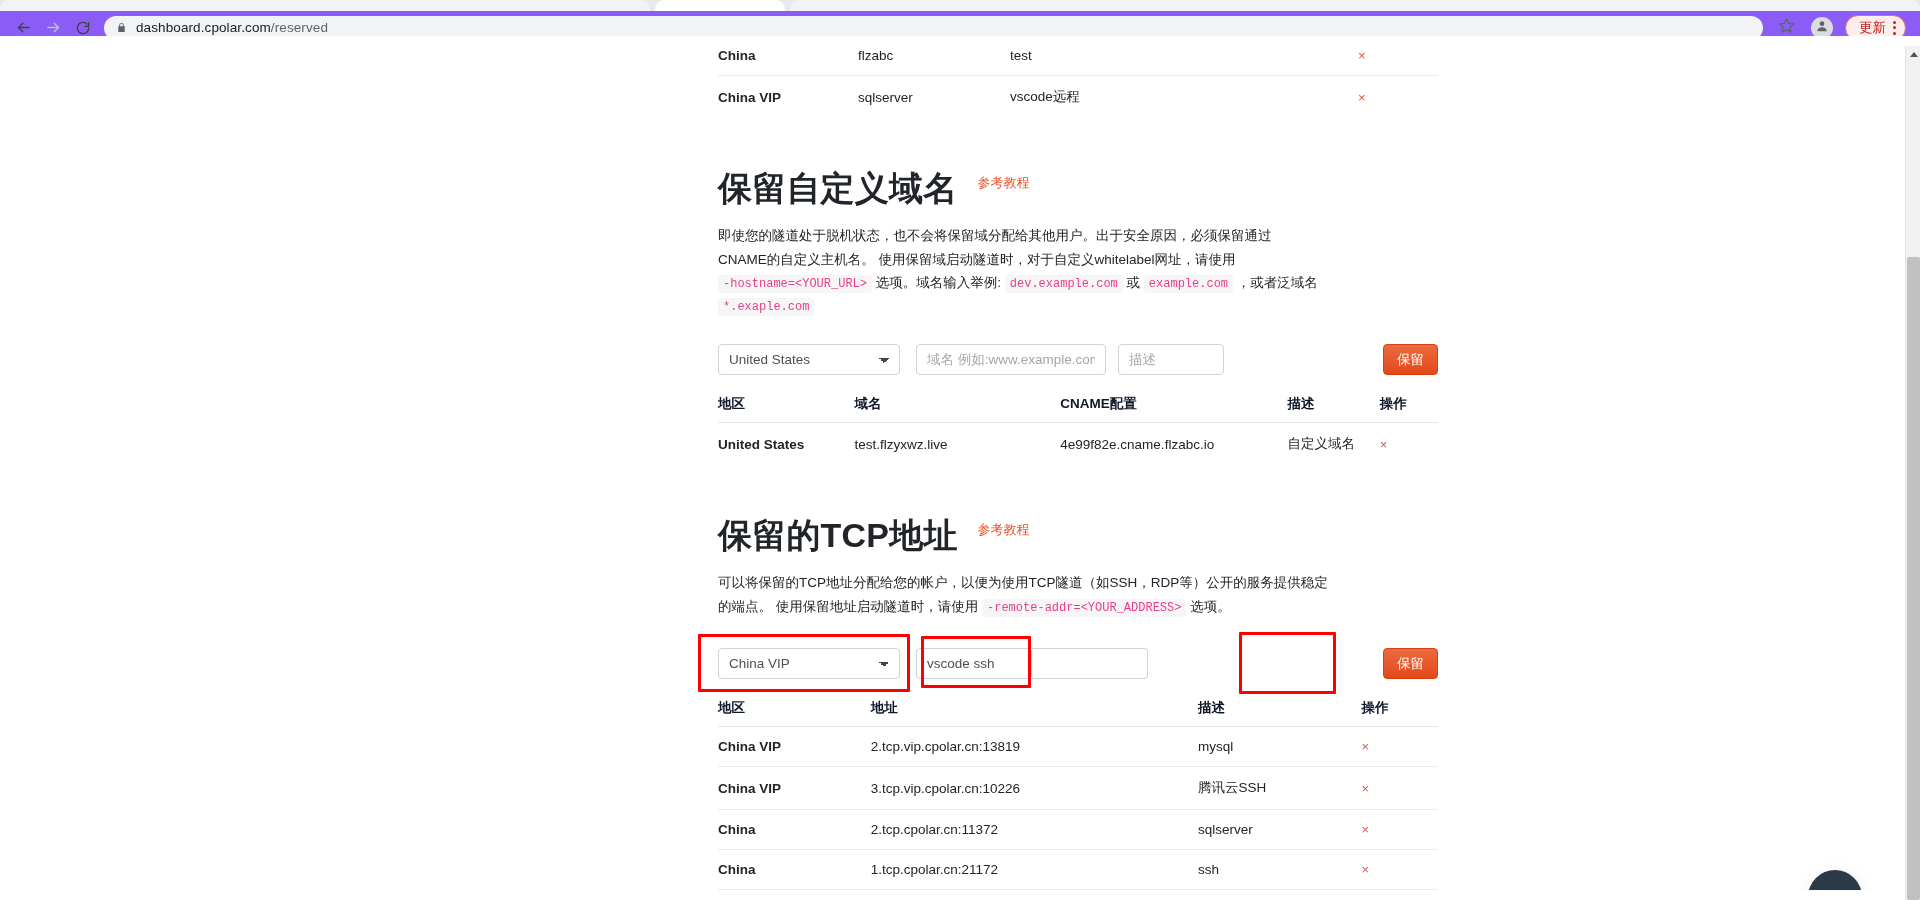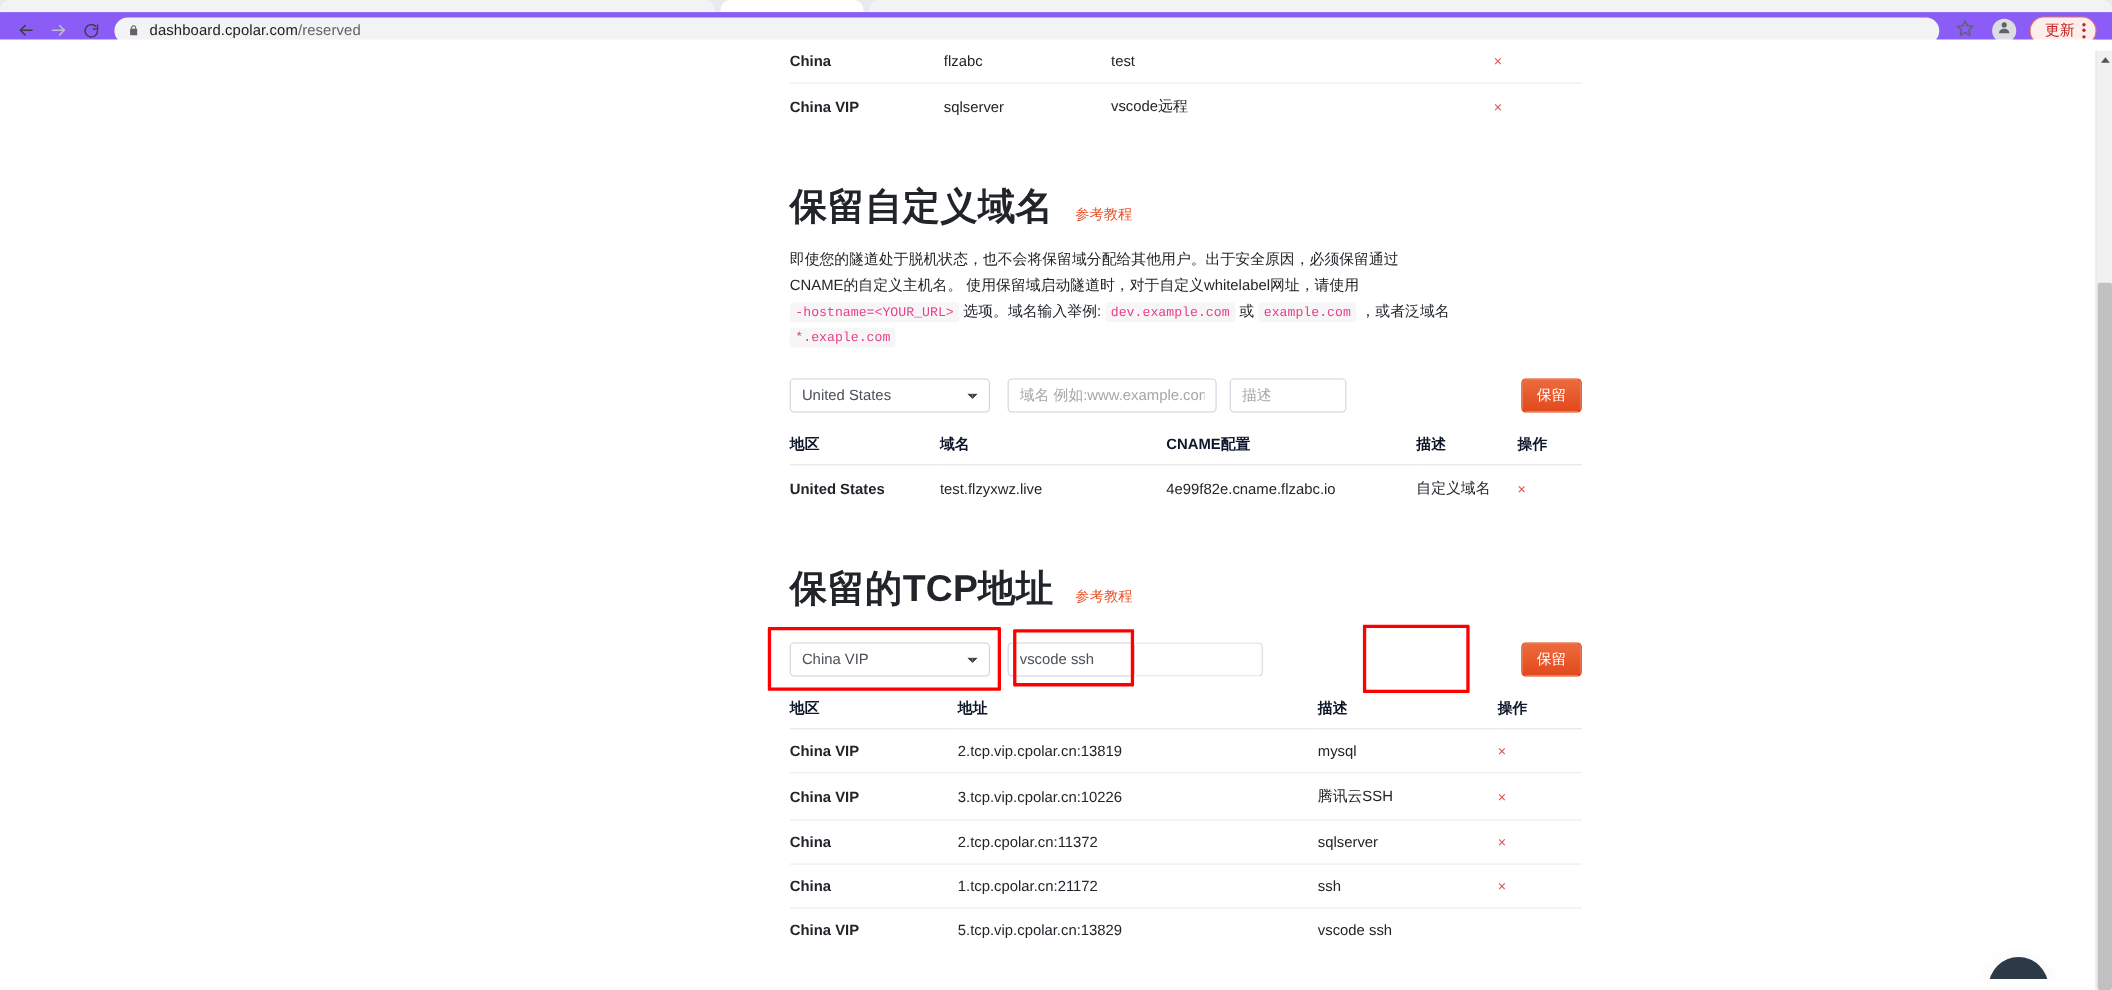--- a/index.html
+++ b/index.html
@@ -124,21 +124,21 @@
   .sec-head {
     display: flex; align-items: flex-start; gap: 20px;
     margin-top: 52px;
   }
   h2 {
     font-size: 34px; font-weight: bold; color: #212529;
     letter-spacing: .2px; line-height: 1.1;
   }
   .ref-link {
     font-size: 13px; color: #e8542a; text-decoration: none;
-    margin-top: 16px; white-space: nowrap;
+    margin-top: 4px; white-space: nowrap;
   }
   p.desc {
     font-size: 13.5px; color: #212529; line-height: 1.72;
     margin-top: 17px; max-width: 600px;
   }
   code.inline {
     font-family: "Liberation Mono", monospace;
     font-size: 12px; color: #e83e8c;
     background: #f6f6f6; padding: 2px 5px; border-radius: 3px;
     white-space: nowrap;
@@ -362,20 +362,21 @@
               <td class="op"><span class="x-del">×</span></td>
             </tr>
           </tbody>
         </table>
 
         <div class="sec-head">
           <h2>保留的TCP地址</h2>
           <a class="ref-link" href="#">参考教程</a>
         </div>
 
+        <p class="desc" style="max-width:620px"><span>可以将保留的TCP地址分配给您的帐户，以便为使用TCP隧道（如SSH，RDP等）公开的服务提供稳定的端点。 使用保留地址启动隧道时，请使用 </span><code class="inline">-remote-addr=&lt;YOUR_ADDRESS&gt;</code><span> 选项。</span></p>
 
         <div class="form-row" style="margin-top:30px">
           <div class="annot sel"></div>
           <div class="annot input"></div>
           <div class="annot btn"></div>
 
           <select class="inp">
             <option>China VIP</option>
           </select>
           <span class="gap-a"></span>

